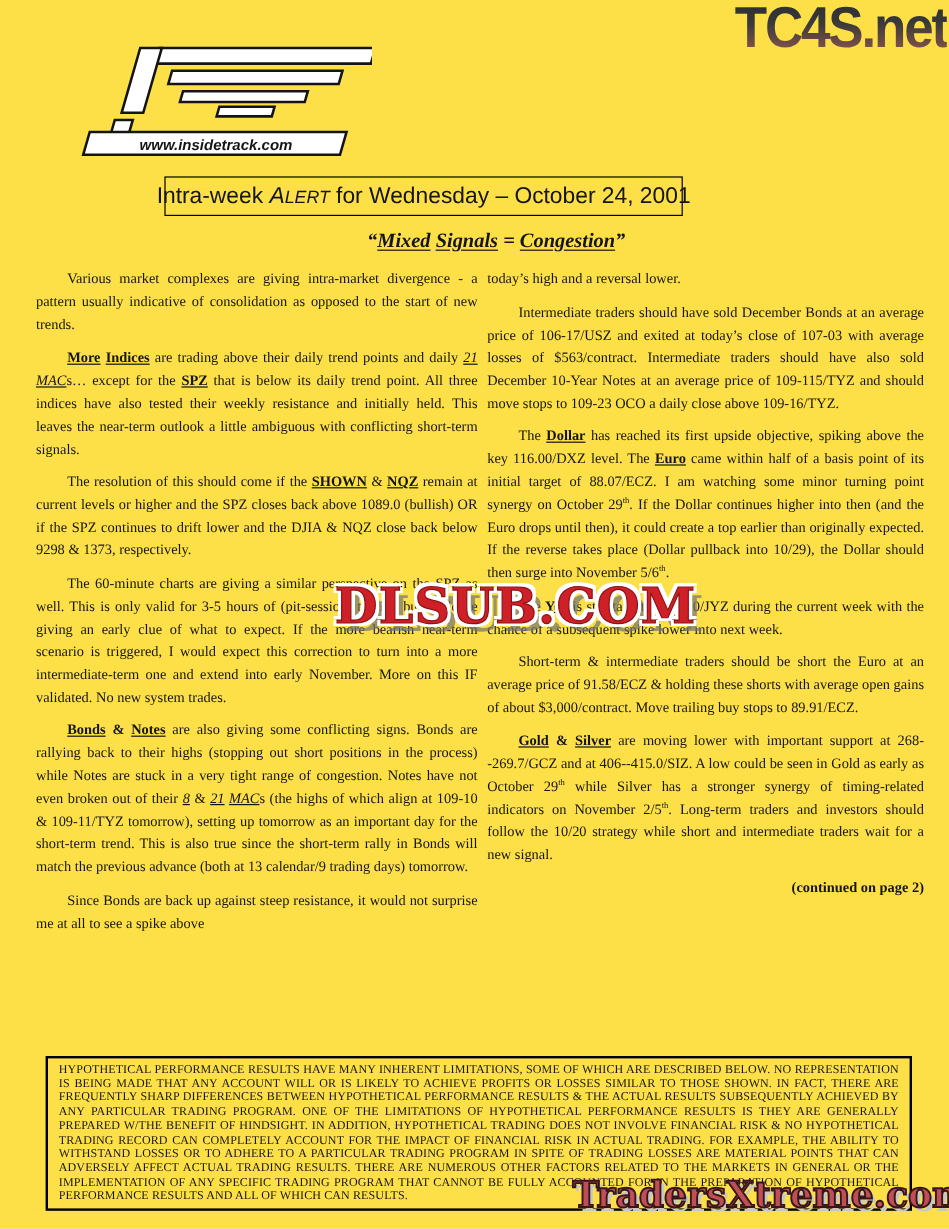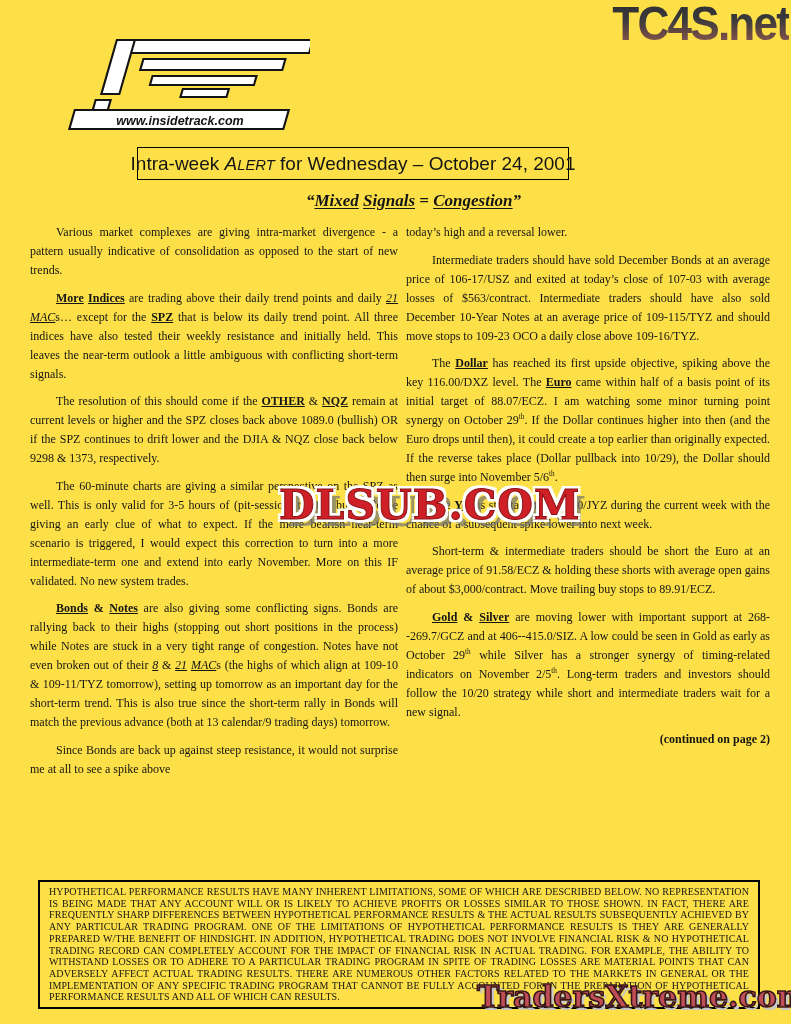--- a/index.html
+++ b/index.html
@@ -112,21 +112,21 @@
 
   <div class="alert-bar">
     <span>Intra-week <i>A<span class="sc">LERT</span></i> for Wednesday – October 24, 2001</span>
   </div>
 
   <div class="headline">“<u>Mixed</u> <u>Signals</u> = <u>Congestion</u>”</div>
 
   <div class="col col-left">
     <p>Various market complexes are giving intra-market divergence - a pattern usually indicative of consolidation as opposed to the start of new trends.</p>
     <p><b><u>More</u> <u>Indices</u></b> are trading above their daily trend points and daily <u><i>21</i></u> <u><i>MAC</i></u>s… except for the <b><u>SPZ</u></b> that is below its daily trend point.  All three indices have also tested their weekly resistance and initially held.  This leaves the near-term outlook a little ambiguous with conflicting short-term signals.</p>
-    <p>The resolution of this should come if the <b><u>OTHER</u></b> &amp; <b><u>NQZ</u></b> remain at current levels or higher and the SPZ closes back above 1089.0 (bullish) OR if the SPZ continues to drift lower and the DJIA &amp; NQZ close back below 9298 &amp; 1373, respectively.</p>
+    <p>The resolution of this should come if the <b><u>SHOWN</u></b> &amp; <b><u>NQZ</u></b> remain at current levels or higher and the SPZ closes back above 1089.0 (bullish) OR if the SPZ continues to drift lower and the DJIA &amp; NQZ close back below 9298 &amp; 1373, respectively.</p>
     <p>The 60-minute charts are giving a similar perspective on the SPZ as well.  This is only valid for 3-5 hours of (pit-session) trading but could be giving an early clue of what to expect.  If the more bearish near-term scenario is triggered, I would expect this correction to turn into a more intermediate-term one and extend into early November.  More on this IF validated.  No new system trades.</p>
     <p><b><u>Bonds</u> &amp; <u>Notes</u></b> are also giving some conflicting signs.  Bonds are rallying back to their highs (stopping out short positions in the process) while Notes are stuck in a very tight range of congestion.  Notes have not even broken out of their <u><i>8</i></u> &amp; <u><i>21</i></u> <u><i>MAC</i></u>s (the highs of which align at 109-10 &amp; 109-11/TYZ tomorrow), setting up tomorrow as an important day for the short-term trend.  This is also true since the short-term rally in Bonds will match the previous advance (both at 13 calendar/9 trading days) tomorrow.</p>
     <p>Since Bonds are back up against steep resistance, it would not surprise me at all to see a spike above</p>
   </div>
 
   <div class="col col-right">
     <p class="no-indent">today’s high and a reversal lower.</p>
     <p>Intermediate traders should have sold December Bonds at an average price of 106-17/USZ and exited at today’s close of 107-03 with average losses of $563/contract.  Intermediate traders should have also sold December 10-Year Notes at an average price of 109-115/TYZ and should move stops to 109-23 OCO a daily close above 109-16/TYZ.</p>
     <p>The <b><u>Dollar</u></b> has reached its first upside objective, spiking above the key 116.00/DXZ level.  The <b><u>Euro</u></b> came within half of a basis point of its initial target of 88.07/ECZ.  I am watching some minor turning point synergy on October 29<sup>th</sup>.  If the Dollar continues higher into then (and the Euro drops until then), it could create a top earlier than originally expected.  If the reverse takes place (Dollar pullback into 10/29), the Dollar should then surge into November 5/6<sup>th</sup>.</p>
     <p>The <b><u>Yen</u></b> is still targeting 80.80/JYZ during the current week with the chance of a subsequent spike lower into next week.</p>

